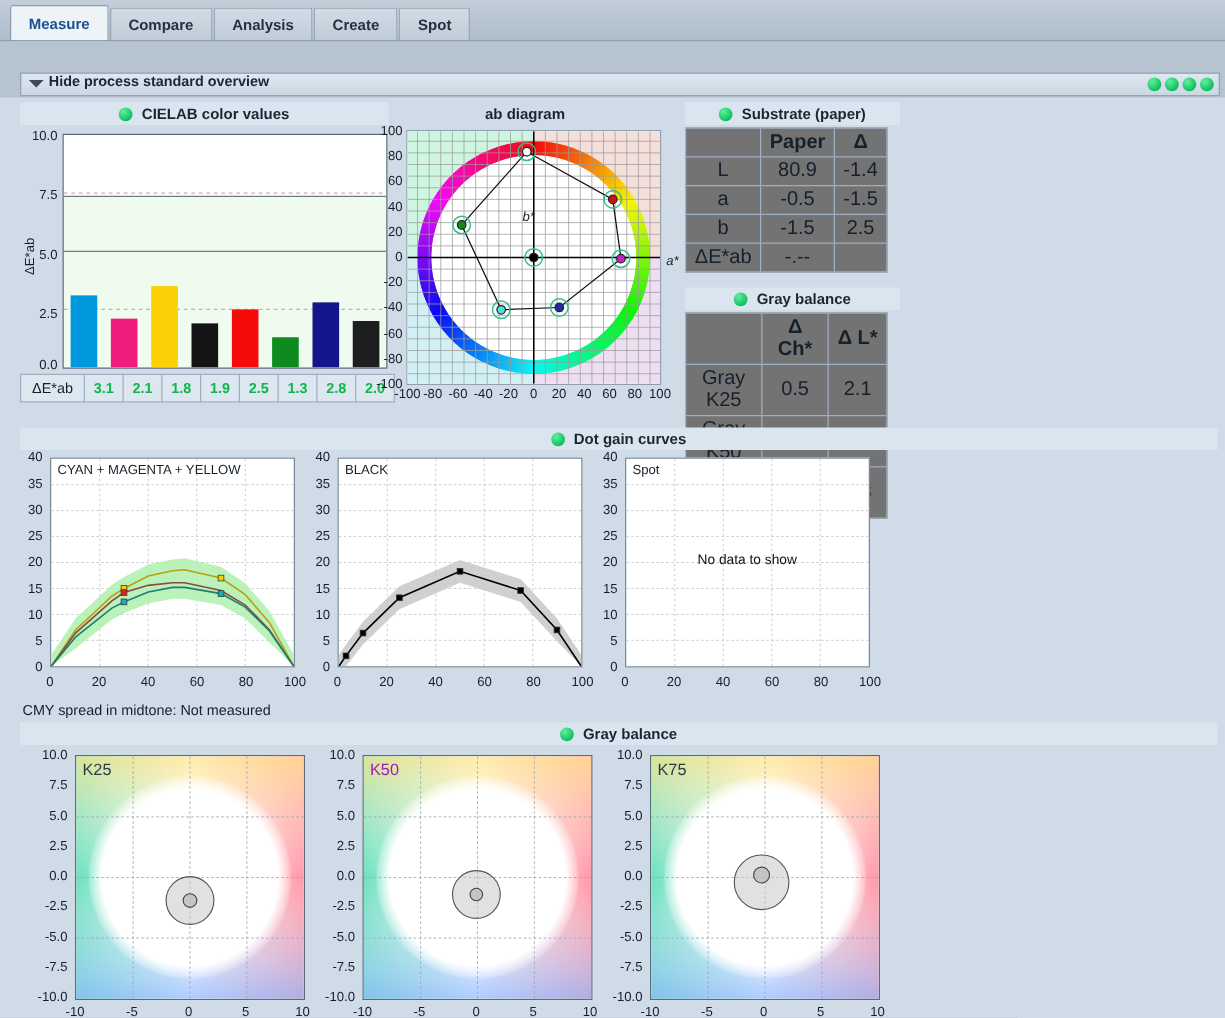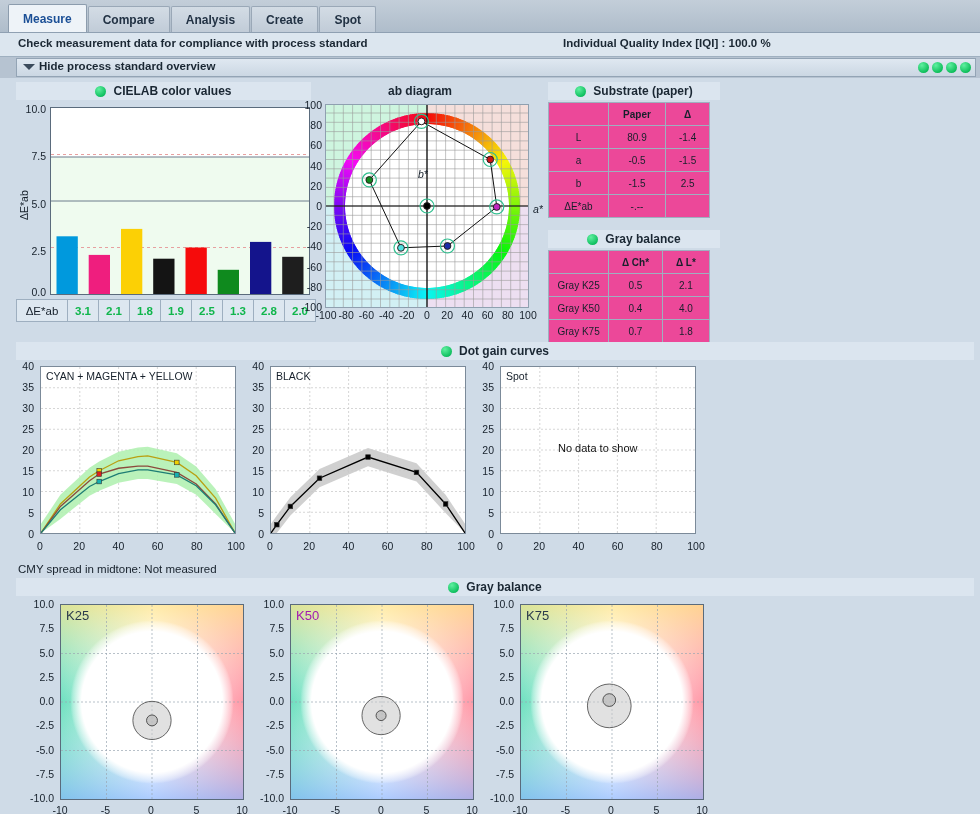--- a/index.html
+++ b/index.html
@@ -48,21 +48,21 @@
     font-size:12px;font-weight:bold;color:#1a2733;}
   .panelhdr.plain{background:transparent;}
   .gdot{width:11px;height:11px;border-radius:50%;
     background:radial-gradient(circle at 35% 30%,#5ff0a0,#10c060 70%,#09a14c);flex:none;}
 
   .plotbox{position:absolute;background:#fff;border:1px solid #5a6b7c;box-sizing:border-box;}
   .axlabel{position:absolute;font-size:10.5px;color:#16202b;white-space:nowrap;}
   .axlabel.r{text-align:right;}
 
   
-  table.grid{position:absolute;border-collapse:collapse;background:#ec4899;font-size:10px;}
+  table.grid{position:absolute;border-collapse:collapse;background:#737373;font-size:16px;}
   table.grid td,table.grid th{border:1px solid #9eafc0;padding:2px 6px;height:18px;
     text-align:center;font-weight:normal;color:#16202b;}
   table.grid th{font-weight:bold;}
   td.num{text-align:right;}
   td.green{color:#10b64c;font-weight:bold;text-align:right;}
   td.rowhdr{text-align:center;}
 
   .detab{position:absolute;border-collapse:collapse;font-size:11.5px;background:#dde7f0;}
   .detab td{border:1px solid #9eafc0;height:19px;text-align:center;width:28px;color:#10b64c;font-weight:bold;}
   .detab td.lbl{color:#16202b;width:48px;font-weight:normal;}
@@ -81,24 +81,20 @@
     <div class="tabstrip">
       <div class="tab active">Measure</div>
       <div class="tab">Compare</div>
       <div class="tab">Analysis</div>
       <div class="tab">Create</div>
       <div class="tab">Spot</div>
     </div>
     <div class="tabline"></div>
   </div>
 
-  <div class="headstrip">
-    <div class="t1">Check measurement data for compliance with process standard</div>
-    <div class="t2">Individual Quality Index [IQI] : 100.0 %</div>
-  </div>
 
   <div class="overviewbar">
     <div class="ovarrow"></div>
     <div class="ovlabel">Hide process standard overview</div>
     <div class="dots">
       <i></i>
       <i></i>
       <i></i>
       <i></i>
     </div>

